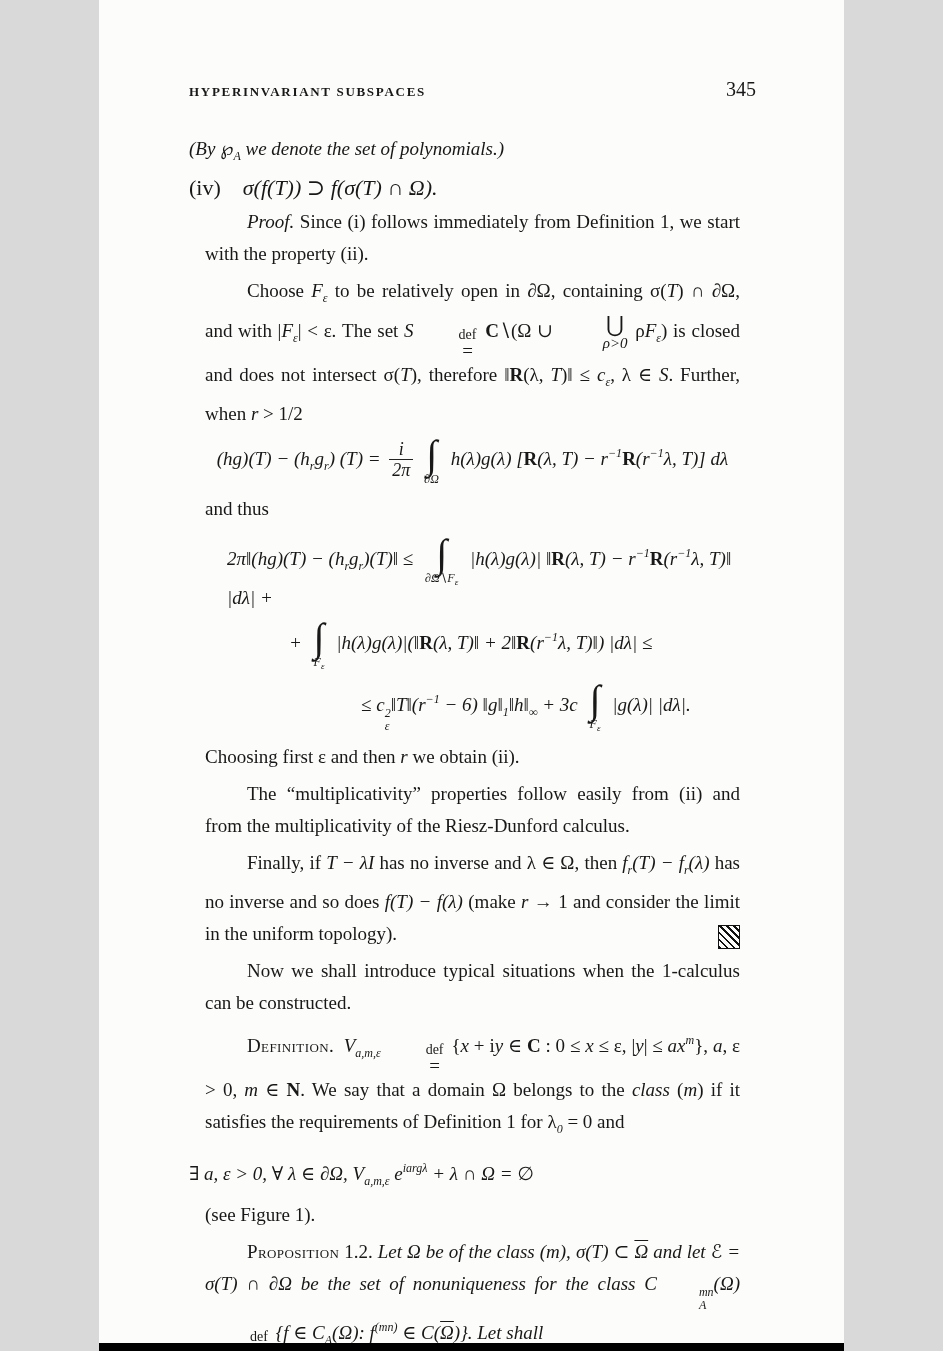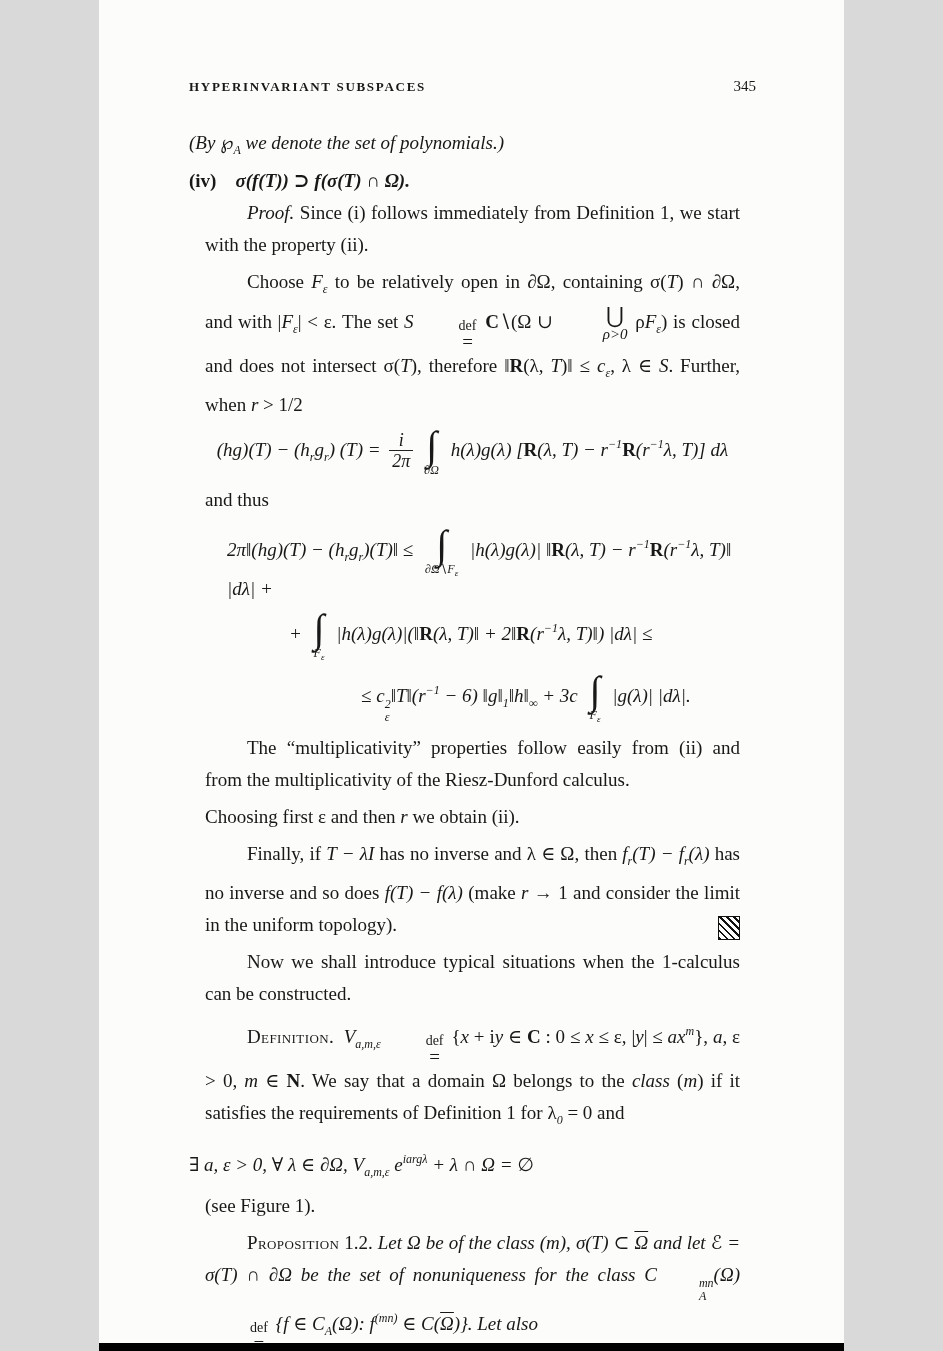--- a/index.html
+++ b/index.html
@@ -4,23 +4,23 @@
 <style>
   html,body{margin:0;padding:0;background:#d9d9d9;}
   .page{
     width:745px;height:1351px;background:#fcfcfa;position:relative;overflow:hidden;
     font-family:"Liberation Serif","DejaVu Serif","DejaVu Sans",serif;color:#181818;
     margin:0 auto;
   }
   .page-inner{padding:78px 88px 0 90px;}
   .running-head{display:flex;justify-content:space-between;align-items:baseline;}
   .journal-title{font-size:13px;letter-spacing:1.7px;font-weight:600;}
-  .page-number{font-size:15px;}
+  .page-number{font-size:20px;}
   .note{margin:36px 0 0;font-size:19px;}
-  .item{margin:11px 0 0;font-size:19px;font-weight:bold;}
+  .item{margin:11px 0 0;font-size:22px;}
   .para{font-size:19px;line-height:32px;text-align:justify;margin:5px 16px 0;}
   .indent{text-indent:42px;}
   .equation{font-size:19px;margin:10px 0 8px;}
   .eq-center{text-align:center;margin-top:6px;}
   .eq-left1{padding-left:38px;}
   .eq-left2{padding-left:100px;}
   .eq-left3{padding-left:172px;}
   .eq-exists{margin:16px 0 10px;}
   .eq-final{text-align:center;margin:14px 0 0;}
   
@@ -96,23 +96,23 @@
         </span><span class="m"> |h(λ)g(λ)|(‖</span><span class="b">R</span><span class="m">(λ, T)‖ + 2‖</span><span class="b">R</span><span class="m">(r</span><span class="sup">−1</span><span class="m">λ, T)‖) |dλ| ≤</span></div>
 
     <div class="equation eq-left3"><span class="m">≤ c</span><span class="ss">
           <span class="ssup">2</span>
           <span class="ssub">ε</span>
         </span><span class="m">‖T‖(r</span><span class="sup">−1</span><span class="m"> − 6) ‖g‖</span><span class="sub">1</span><span class="m">‖h‖</span><span class="sub">∞</span><span class="m"> + 3c </span><span class="intwrap">
           <span class="intsign">∫</span>
           <span class="intlim"><span class="m">F</span><span class="sub">ε</span></span>
         </span><span class="m"> |g(λ)| |dλ|.</span></div>
 
+    <p class="para"><span class="t">Choosing first ε and then </span><span class="m">r</span><span class="t"> we obtain (ii).</span></p>
+
     <p class="para indent"><span class="t">The “multiplicativity” properties follow easily from (ii) and from the multiplicativity of the Riesz-Dunford calculus.</span></p>
-
-    <p class="para"><span class="t">Choosing first ε and then </span><span class="m">r</span><span class="t"> we obtain (ii).</span></p>
 
     <p class="para indent">
       <span><span class="t">Finally, if </span><span class="m">T − λI</span><span class="t"> has no inverse and λ ∈ Ω, then </span><span class="m">f</span><span class="sub">r</span><span class="m">(T) − f</span><span class="sub">r</span><span class="m">(λ)</span><span class="t"> has no inverse and so does </span><span class="m">f(T) − f(λ)</span><span class="t"> (make </span><span class="m">r</span><span class="t"> → 1 and consider the limit in the uniform topology).</span></span>
       <span class="qed"></span>
     </p>
 
     <p class="para indent"><span class="t">Now we shall introduce typical situations when the 1-calculus can be constructed.</span></p>
 
     <p class="para indent"><span class="sc">Definition.</span><span class="t"> </span><span class="m">V</span><span class="sub">a,m,ε</span><span class="defeq">
           <span class="deftop">def</span>
@@ -122,19 +122,19 @@
     <div class="equation eq-exists"><span class="m">∃ a, ε &gt; 0,  ∀ λ ∈ ∂Ω,  V</span><span class="sub">a,m,ε</span><span class="m"> e</span><span class="sup">iargλ</span><span class="m"> + λ ∩ Ω = ∅</span></div>
 
     <p class="para"><span class="t">(see Figure 1).</span></p>
 
     <p class="para indent"><span class="sc">Proposition</span><span class="t"> 1.2. </span><span class="i">Let </span><span class="m">Ω</span><span class="i"> be of the class (</span><span class="m">m</span><span class="i">), σ(T) ⊂ </span><span class="ov">Ω</span><span class="i"> and let </span><span class="m">ℰ</span><span class="i"> = σ(T) ∩ ∂Ω be the set of nonuniqueness for the class </span><span class="m">C</span><span class="ss">
           <span class="ssup">mn</span>
           <span class="ssub">A</span>
         </span><span class="i">(Ω) </span><span class="defeq">
           <span class="deftop">def</span>
           <span class="defsign">=</span>
-        </span><span class="i"> {f ∈ C</span><span class="sub">A</span><span class="i">(Ω): f</span><span class="sup">(mn)</span><span class="i"> ∈ C(</span><span class="ov">Ω</span><span class="i">)}. Let also</span></p>
+        </span><span class="i"> {f ∈ C</span><span class="sub">A</span><span class="i">(Ω): f</span><span class="sup">(mn)</span><span class="i"> ∈ C(</span><span class="ov">Ω</span><span class="i">)}. Let shall</span></p>
 
     <div class="equation eq-final"><span class="m">‖</span><span class="b">R</span><span class="m">(λ, T)‖ ≤ c dist</span><span class="sup">−n</span><span class="m">(λ, ℰ),  λ ∉ Ω.</span></div>
 
   </div>
   <div class="black-bar"></div>
 </div>
 
 </body></html>

